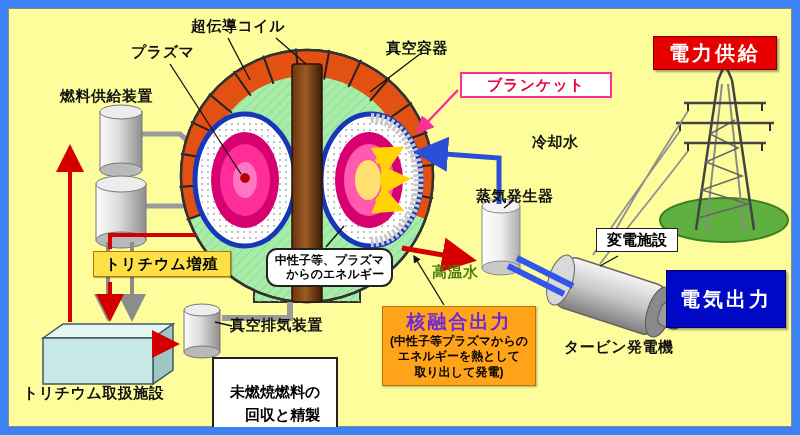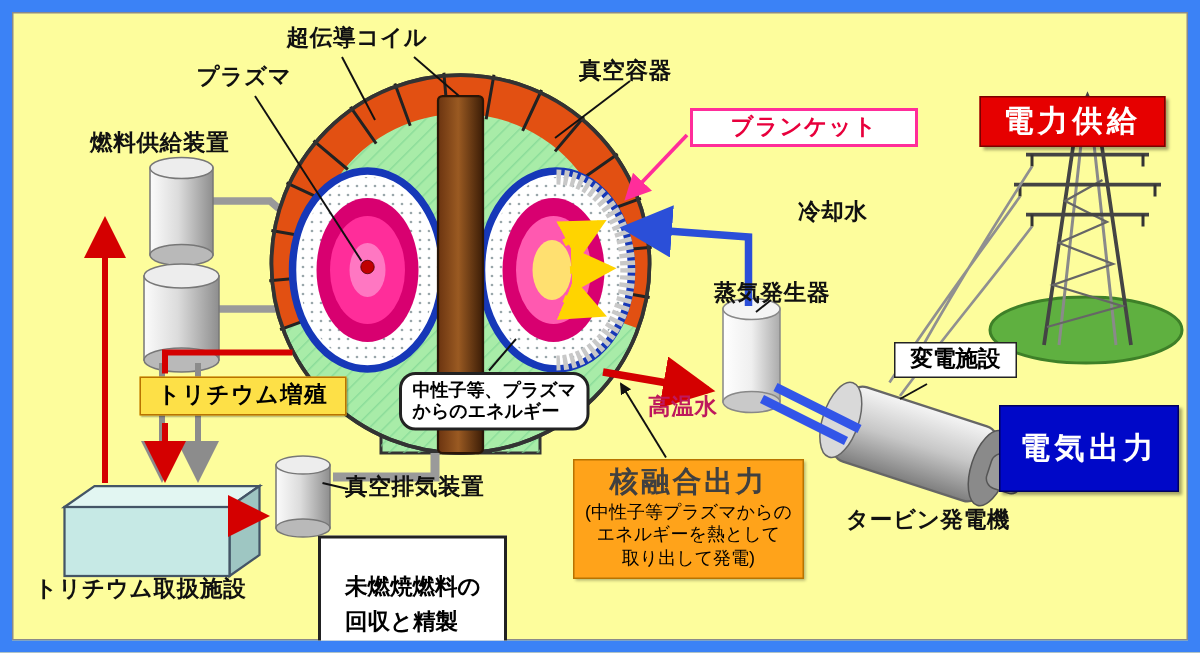--- a/index.html
+++ b/index.html
@@ -8,54 +8,53 @@
     border:8px solid #3b82f6;
     box-shadow: inset 0 0 0 1px #8A8A8A, 0 0 0 1px #9A9A9A;
     background:#FDFD9C; overflow:hidden;
     font-family:"Liberation Sans", sans-serif;
   }
   svg.canvas { position:absolute; left:0; top:0; }
   .lbl {
     position:absolute; font-size:15px; font-weight:700; color:#111;
     white-space:nowrap; line-height:1.1; letter-spacing:0.5px;
   }
-  .lbl-red { color:#be185d; }
+  .lbl-red { color:#4d7c0f; }
   .box { position:absolute; white-space:nowrap; line-height:1.2; }
   .box-blanket {
     border:2px solid #FF2D9A; background:#ffffff; color:#E8003C;
     font-weight:700; font-size:15px; padding:2px 25px; letter-spacing:1px;
   }
   .box-red {
     background:#E60000; color:#fff; font-weight:700; font-size:20px;
     padding:4px 15px; border:1px solid #7A0000; letter-spacing:3px;
     box-shadow:2px 2px 2px rgba(0,0,0,0.35);
-    margin-top:28px;
   }
   .box-blue {
     background:#0008C8; color:#fff; font-weight:700; font-size:20px;
     padding:16px 13px; border:1px solid #000060; letter-spacing:3px;
     box-shadow:2px 2px 2px rgba(0,0,0,0.35);
   }
   .box-orange {
     background:#fde047; color:#000; font-weight:700; font-size:15px;
     padding:3px 11px; border:1px solid #B87300; letter-spacing:1px;
     box-shadow:1px 1px 1px rgba(0,0,0,0.3);
   }
   .box-white {
-    background:#ffffff; border:2px solid #222; color:#000; text-align:left;
+    background:#ffffff; border:2px solid #222; color:#000; text-align:right;
   }
   .box-neutron { font-size:12px; font-weight:600; padding:3px 7px;border-radius:11px; }
   .box-unburned { font-size:15px; font-weight:700; padding:22px 16px; line-height:1.5; }
   .box-substation { font-size:15px; font-weight:700; padding:2px 10px; border-width:1.5px; }
   .box-fusion {
     background:#FFA31A; border:1px solid #B87300; text-align:center;
     padding:4px 7px; box-shadow:1px 1px 2px rgba(0,0,0,0.3);
   }
-  .box-fusion .title { font-size:19px; font-weight:700; letter-spacing:2px; color:#404040;text-align:center; }
-  .box-fusion .sub { font-size:12px; font-weight:400; color:#000; line-height:1.3; }
+  .box-fusion .title { font-size:19px; font-weight:700; letter-spacing:2px; color:#6d28d9;text-align:center; }
+  .box-fusion .sub { font-size:12px; font-weight:700; color:#000; line-height:1.3; }
 </style>
 </head>
 <body>
 
 <div class="frame">
 
   <svg class="canvas" width="784" height="419" viewBox="0 0 784 419">
     <defs>
       <linearGradient id="cylG" x1="0" y1="0" x2="1" y2="0">
         <stop offset="0" stop-color="#FBFBFB"></stop>

